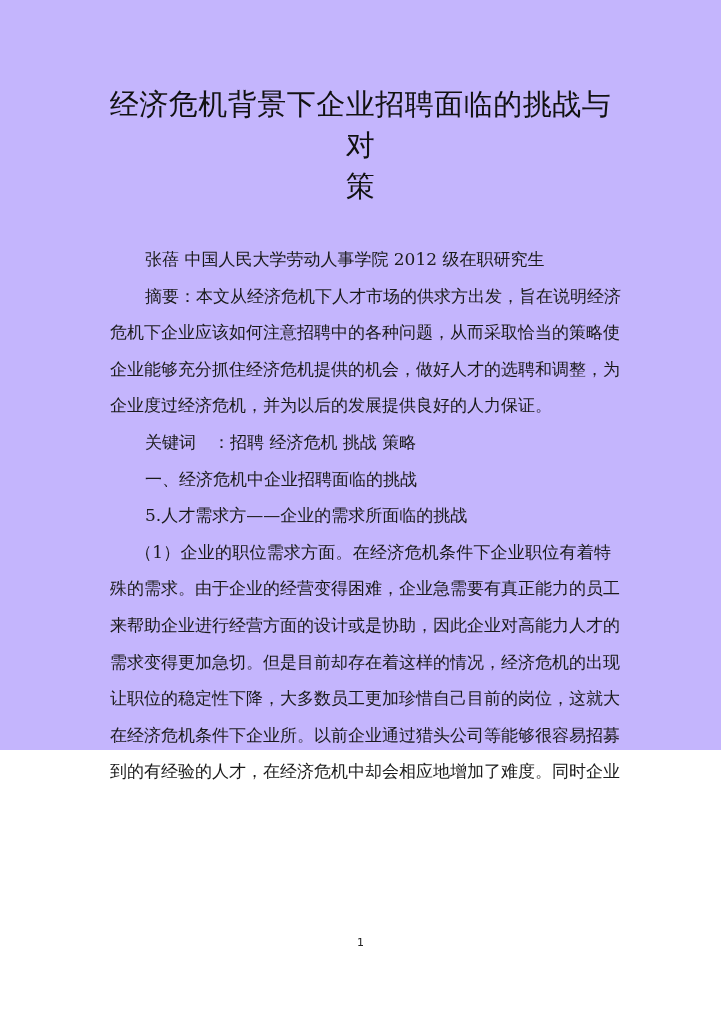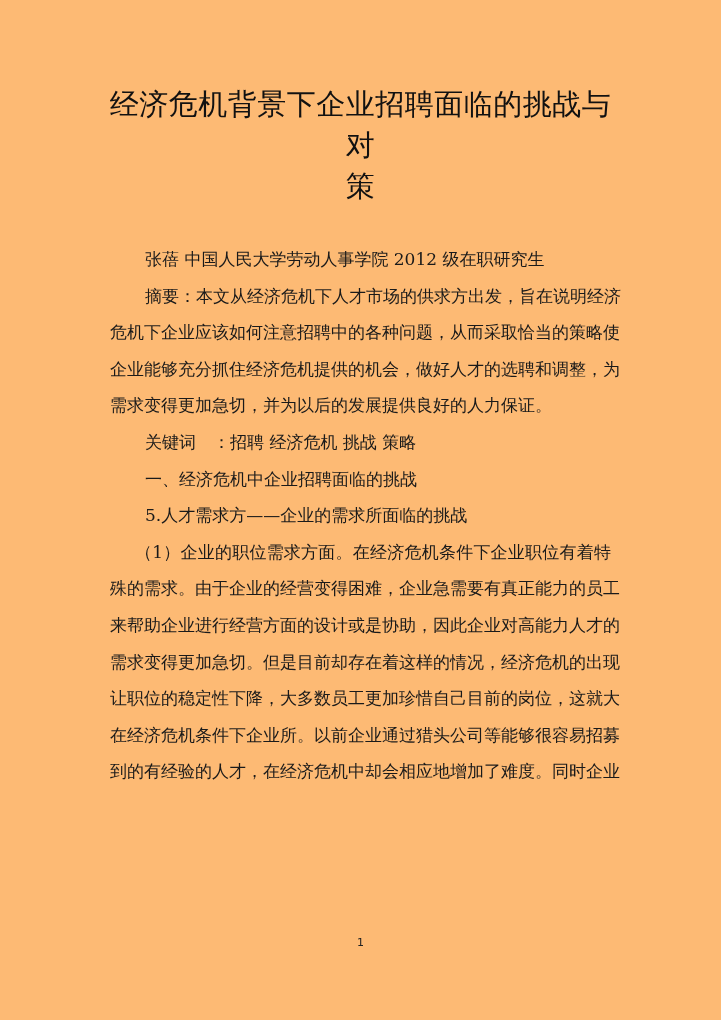--- a/index.html
+++ b/index.html
@@ -1,17 +1,17 @@
 <!DOCTYPE html>
 <html><head>
 <meta charset="utf-8">
 <style>
   html, body { margin: 0; padding: 0; background: #ffffff; }
   body { width: 721px; height: 1020px; position: relative; overflow: hidden; }
-  .page { position: absolute; left: 0; top: 0; width: 721px; height: 1020px; background: #fdba74; }
+  .page { position: absolute; left: 0; top: 0; width: 721px; height: 750px; background: #c4b5fd; }
   .title {
     position: absolute; left: 100px; width: 521px; top: 84px;
     font-family: "DejaVu Serif", "Liberation Serif", serif;
     font-size: 29px; line-height: 41px; color: #111;
     text-align: center; letter-spacing: 0.5px;
   }
   .body {
     position: absolute; left: 110px; top: 241px; width: 501px;
     font-family: "DejaVu Serif", "Liberation Serif", serif;
     font-size: 17px; color: #1a1a1a;
@@ -38,21 +38,21 @@
   </div>
 
   <div class="body">
     <div>
       <div class="line indent last">张蓓 中国人民大学劳动人事学院 2012 级在职研究生</div>
     </div>
     <div>
       <div class="line indent">摘要：本文从经济危机下人才市场的供求方出发，旨在说明经济</div>
       <div class="line">危机下企业应该如何注意招聘中的各种问题，从而采取恰当的策略使</div>
       <div class="line">企业能够充分抓住经济危机提供的机会，做好人才的选聘和调整，为</div>
-      <div class="line last">需求变得更加急切，并为以后的发展提供良好的人力保证。</div>
+      <div class="line last">企业度过经济危机，并为以后的发展提供良好的人力保证。</div>
     </div>
     <div>
       <div class="line indent last">关键词　：招聘 经济危机 挑战 策略</div>
     </div>
     <div>
       <div class="line indent last">一、经济危机中企业招聘面临的挑战</div>
     </div>
     <div>
       <div class="line indent last">5.人才需求方——企业的需求所面临的挑战</div>
     </div>

